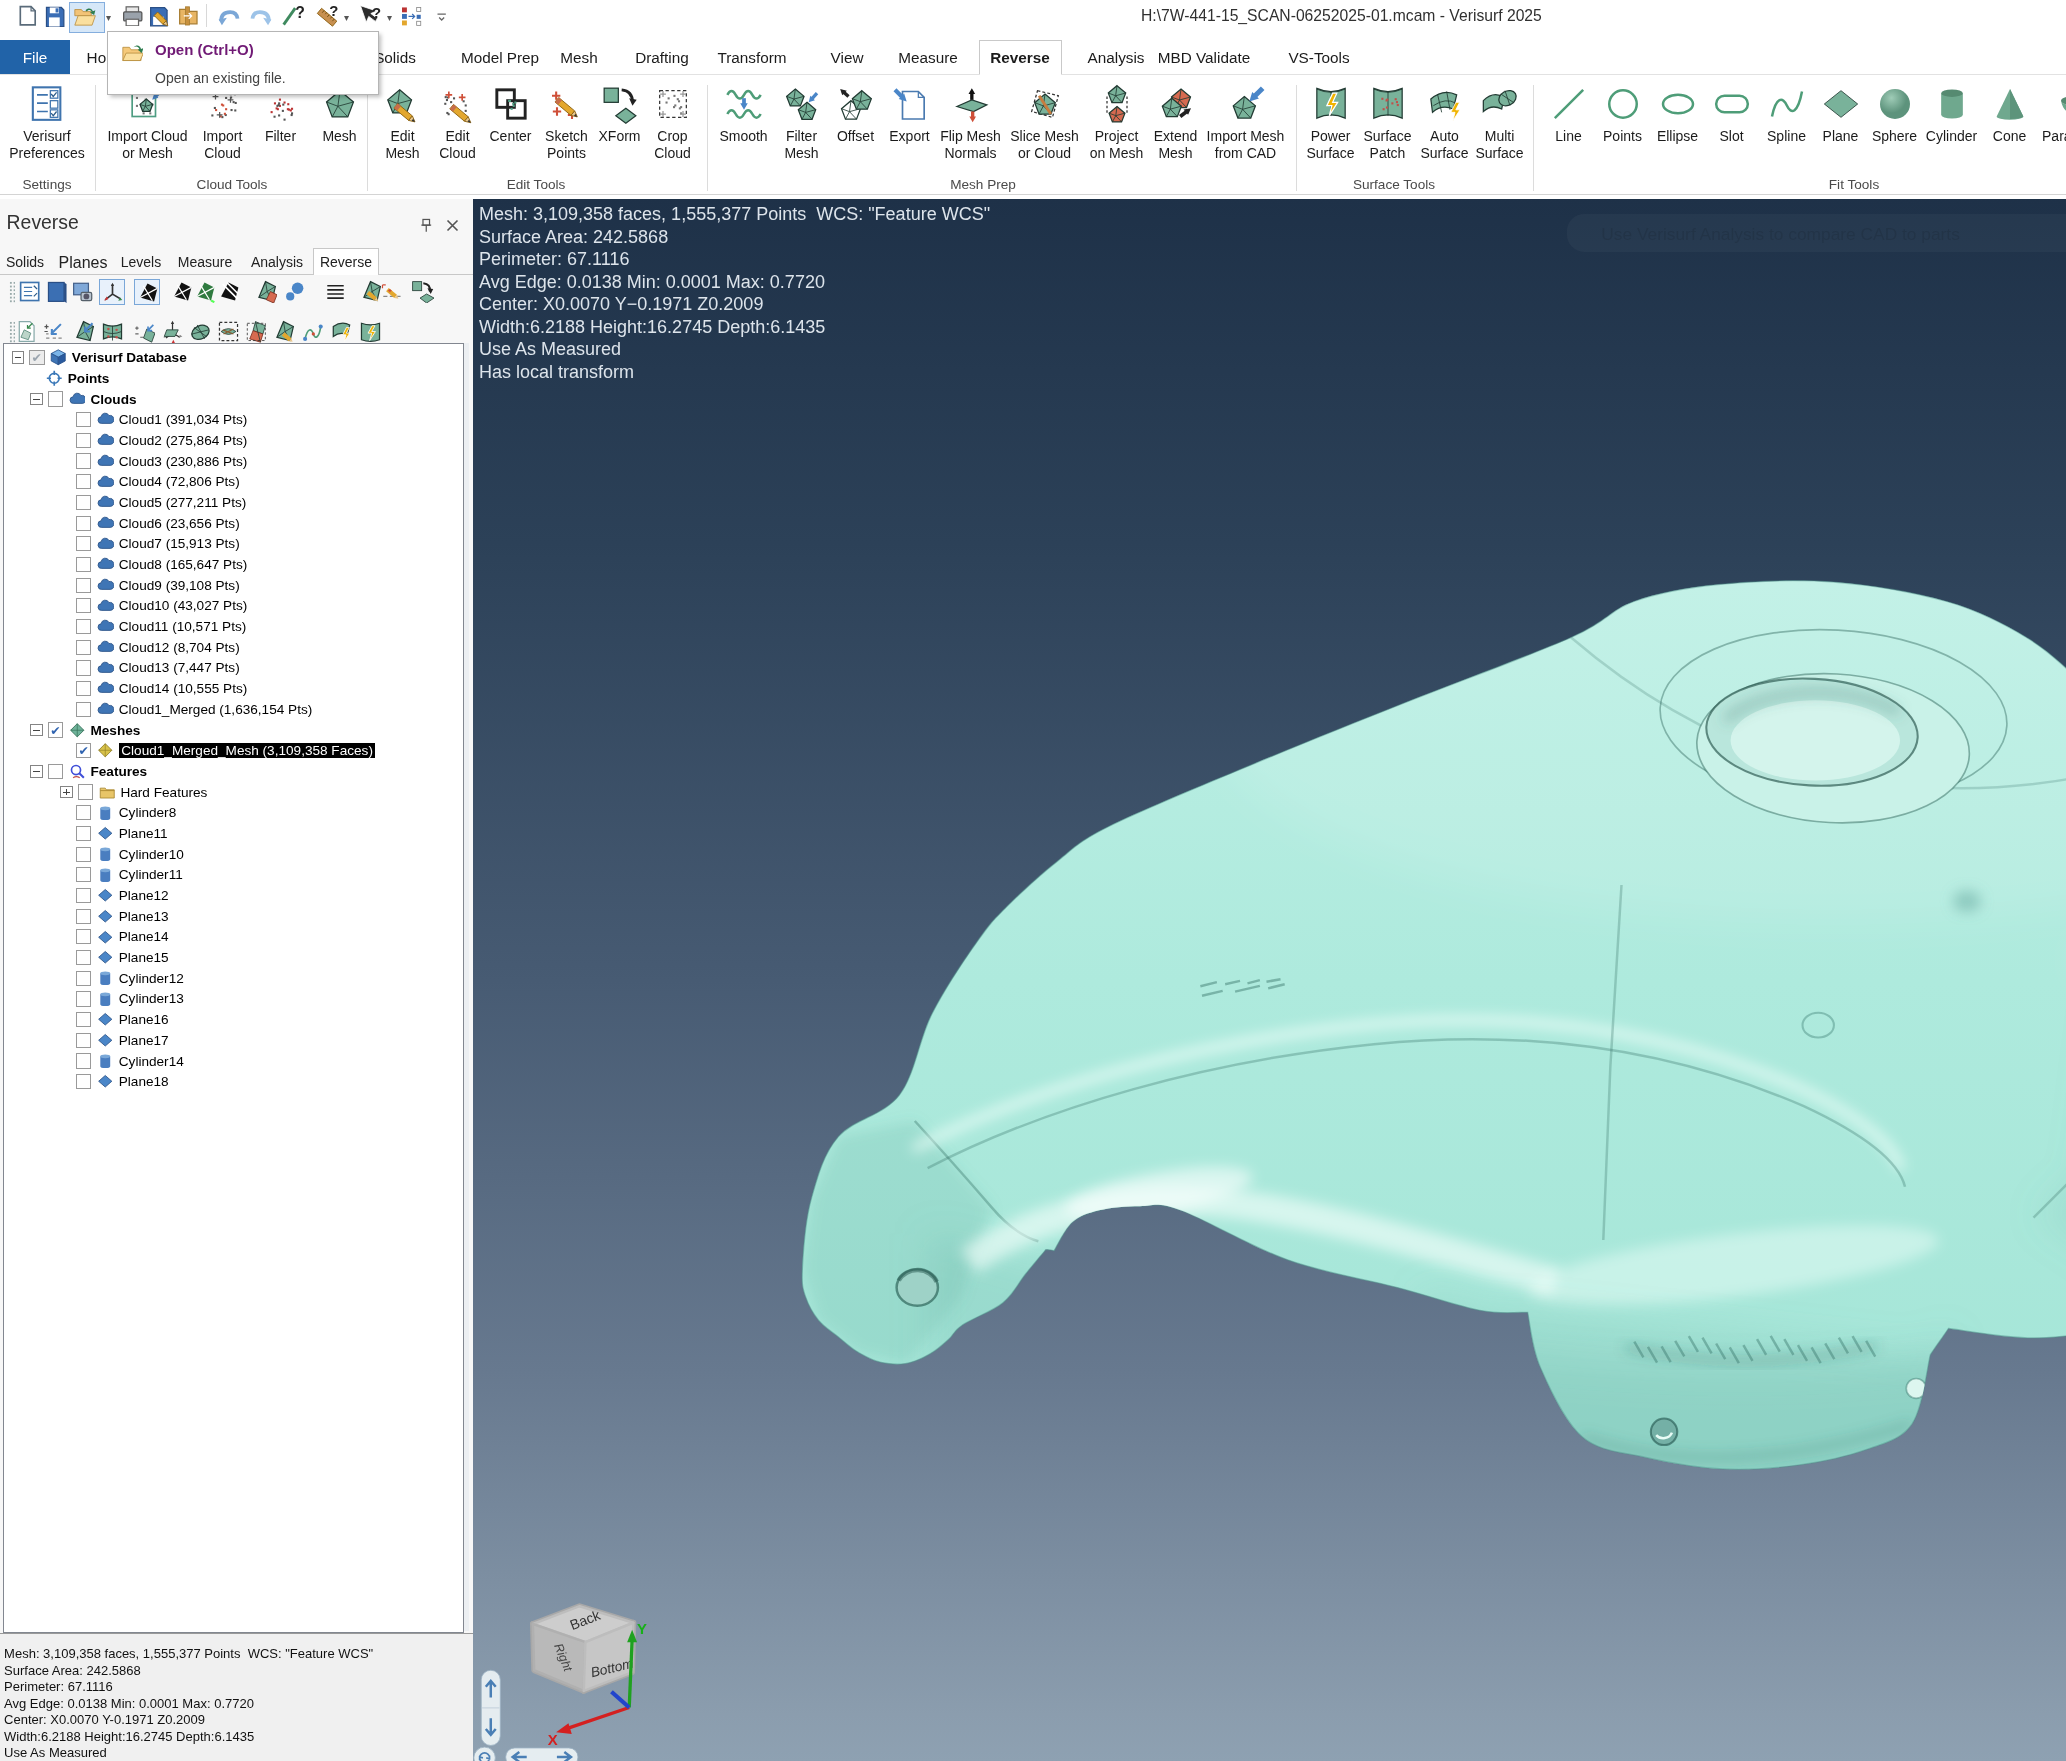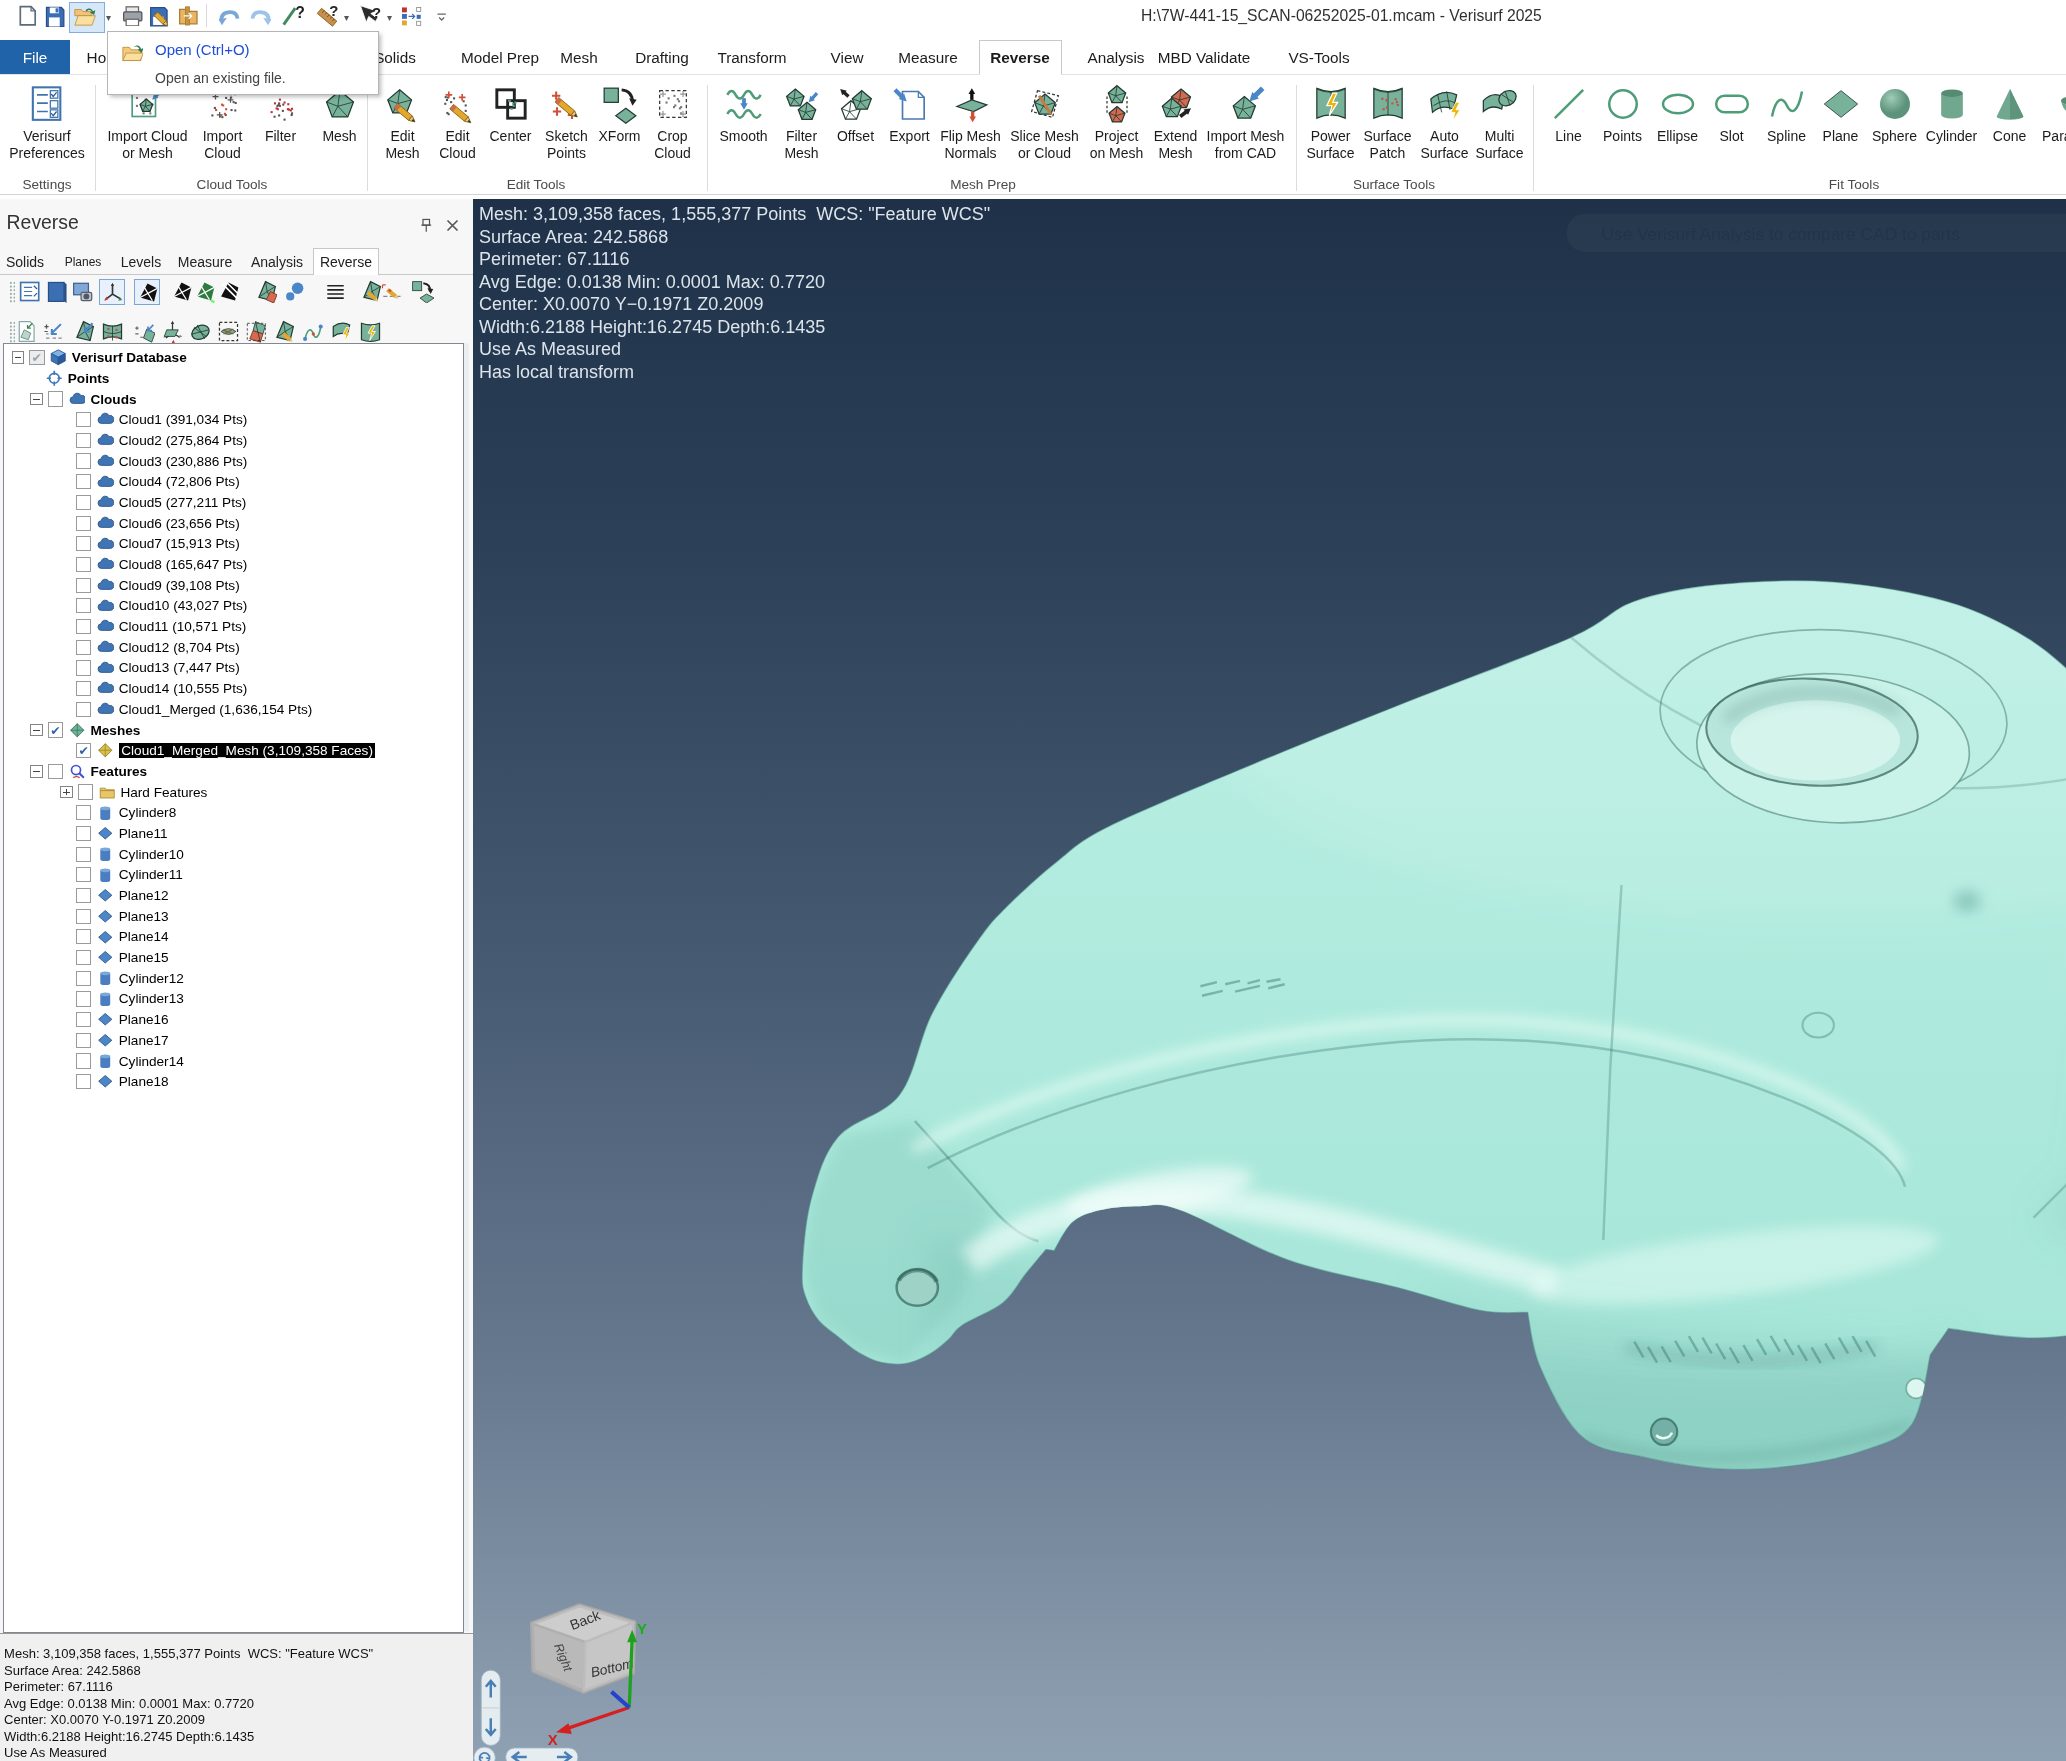--- a/index.html
+++ b/index.html
@@ -545,40 +545,40 @@
     <div class="gl" style="left:1394px">Surface Tools</div>
     <div class="gl" style="left:1854px">Fit Tools</div>
   </div>
 
 <div class="ab" style="left:107px;top:31px;width:272px;height:64px;background:#fff;border:0.8px solid #b5b5b5;box-sizing:border-box;box-shadow:2.5px 2.5px 4.1px rgba(0,0,0,0.25);z-index:50">
 <svg width="21.5" height="19" style="position:absolute;left:13.6px;top:11.6px" viewBox="0 0 26 23">
 <path d="M1 4 h8 l2 3 h12 v13 h-22 z" fill="#f5c97a" stroke="#b98e3e" stroke-width="1"></path>
 <path d="M1 20 l4 -9 h21 l-4 9 z" fill="#fadf9e" stroke="#b98e3e" stroke-width="1"></path>
 <path d="M14 4 c4 -4 8 -2 9 2 l3 -1 -2 6 -5 -4 2 -1 c-1 -3 -4 -4 -7 -2 z" fill="#2e7d4f"></path>
 </svg>
-<div style="position:absolute;left:47px;top:9px;font-size:15px;font-weight:normal;color:#1d4ed8">Open (Ctrl+O)</div>
+<div style="position:absolute;left:47px;top:9px;font-size:15px;font-weight:bold;color:#701a75">Open (Ctrl+O)</div>
 <div style="position:absolute;left:47px;top:38px;font-size:14px;color:#444">Open an existing file.</div>
 </div>
 
 <div class="ab" style="left:0;top:199px;width:473px;height:1563px;background:#f7f7f7"></div>
 <div class="ab" style="left:6.6px;top:211px;font-size:19.4px;color:#333">Reverse</div>
 <div id="panelhead">
     <div class="ab" style="left:418px;top:217px">
       <svg width="16.5" height="18" viewBox="0 0 40 44" style="">
         <rect x="12" y="6" width="16" height="14" fill="none" stroke="#555" stroke-width="3"></rect>
         <path d="M8 20 h24 M20 20 v16" stroke="#555" stroke-width="3"></path>
       </svg>
     </div>
     <div class="ab" style="left:445px;top:218px">
       <svg width="15" height="15" viewBox="0 0 36 36" style="">
         <path d="M6 6 L30 30 M30 6 L6 30" stroke="#555" stroke-width="4"></path>
       </svg>
     </div>
     <div class="ab" style="left:25px;top:250px;height:25px;line-height:25px;font-size:14px;color:#222;transform:translateX(-50%)">Solids</div>
-    <div class="ab" style="left:83px;top:250px;height:25px;line-height:25px;font-size:12px;color:#222;transform:translateX(-50%)">Planes</div>
+    <div class="ab" style="left:83px;top:250px;height:25px;line-height:25px;font-size:16px;color:#222;transform:translateX(-50%)">Planes</div>
     <div class="ab" style="left:141px;top:250px;height:25px;line-height:25px;font-size:14px;color:#222;transform:translateX(-50%)">Levels</div>
     <div class="ab" style="left:205px;top:250px;height:25px;line-height:25px;font-size:14px;color:#222;transform:translateX(-50%)">Measure</div>
     <div class="ab" style="left:277px;top:250px;height:25px;line-height:25px;font-size:14px;color:#222;transform:translateX(-50%)">Analysis</div>
     <div class="ab" style="left:0px;top:274px;width:313px;height:0.8px;background:#c8c8c8"></div>
     <div class="ab" style="left:379px;top:274px;width:94px;height:0.8px;background:#c8c8c8"></div>
     <div class="ab" style="left:313px;top:248px;width:66px;height:27px;background:#fff;border:0.8px solid #c8c8c8;border-bottom:none;box-sizing:border-box"></div>
     <div class="ab" style="left:346px;top:250px;height:25px;line-height:25px;font-size:14px;color:#222;transform:translateX(-50%)">Reverse</div>
     <div class="ab" style="left:18.6px;top:279px;width:26.4px;height:26.4px;box-sizing:border-box">
       <svg width="23" height="23" viewBox="0 0 56 56" style="margin:0.8px">
         <rect x="4" y="6" width="44" height="44" fill="#fff" stroke="#3f74ae" stroke-width="4"></rect>

